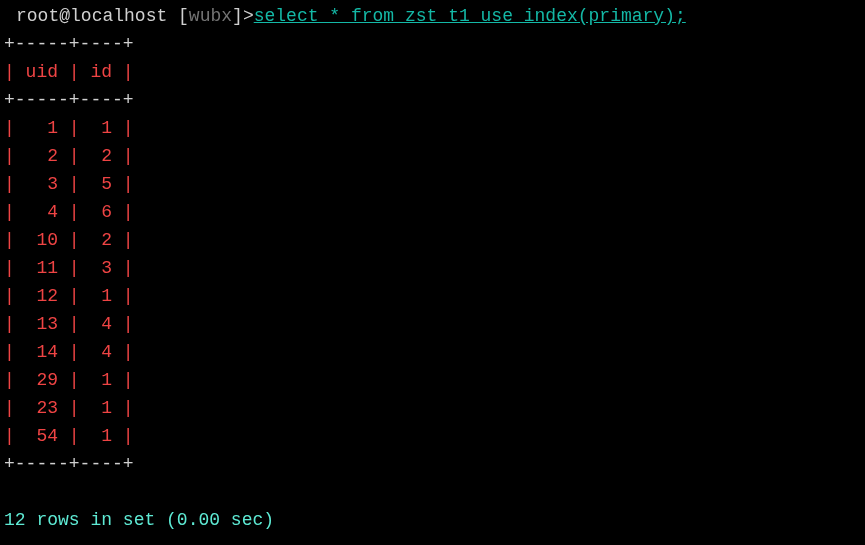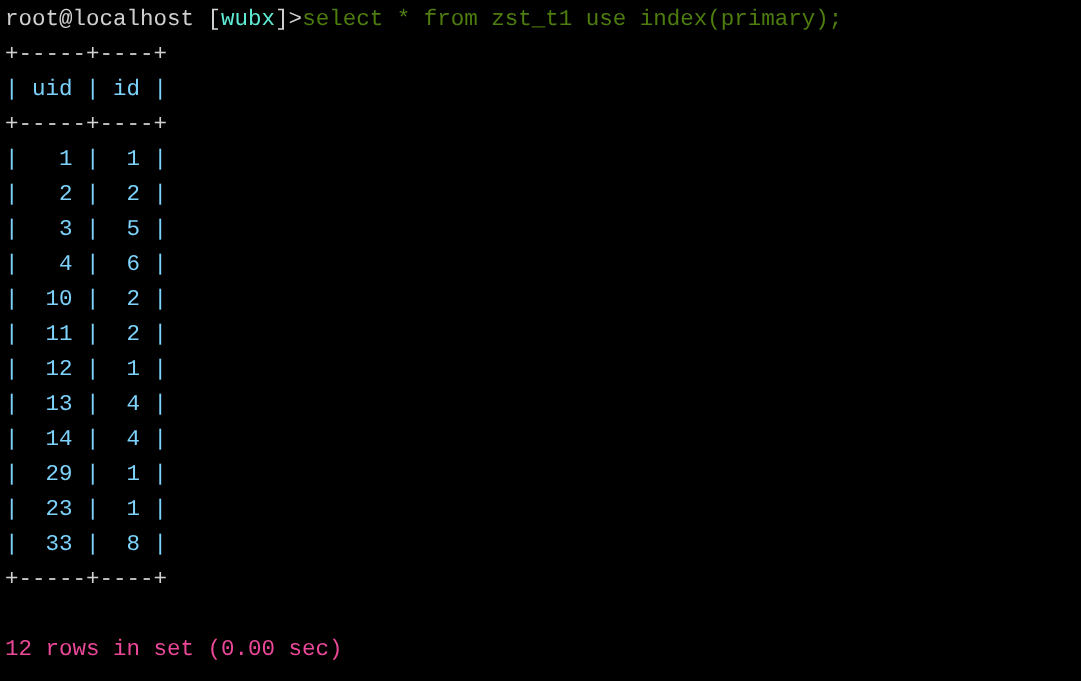--- a/index.html
+++ b/index.html
@@ -11,43 +11,43 @@
     overflow: hidden;
   }
   .terminal {
     font-family: "Menlo", "Consolas", "Courier New", monospace;
     font-size: 18px;
     line-height: 28px;
     color: #d0d0d0;
     white-space: pre;
     padding: 2px 4px;
   }
-  .prompt-user { color: #d0d0d0; }
+  .prompt-user { color: #d0d0d0; margin-left: 12px; }
   .prompt-host { color: #d0d0d0; }
-  .prompt-db   { color: #5eead4; }
-  .cmd         { color: #4d7c0f; }
+  .prompt-db   { color: #737373; }
+  .cmd         { color: #14b8a6; text-decoration: underline; }
   .row-border  { color: #d0d0d0; }
-  .cell        { color: #7dd3fc; }
-  .status      { color: #ec4899; }
+  .cell        { color: #ef4444; }
+  .status      { color: #5eead4; }
 </style>
 </head>
 <body>
 
 <div class="terminal"><span class="prompt-user">root</span><span>@</span><span class="prompt-host">localhost</span><span> [</span><span class="prompt-db">wubx</span><span>]</span><span>&gt;</span><span class="cmd">select * from zst_t1 use index(primary);</span>
 <span id="table-area"><span class="row-border">+-----+----+</span>
 <span class="cell">| uid | id |</span>
 <span class="row-border">+-----+----+</span>
 <span class="cell">|   1 |  1 |</span>
 <span class="cell">|   2 |  2 |</span>
 <span class="cell">|   3 |  5 |</span>
 <span class="cell">|   4 |  6 |</span>
 <span class="cell">|  10 |  2 |</span>
-<span class="cell">|  11 |  2 |</span>
+<span class="cell">|  11 |  3 |</span>
 <span class="cell">|  12 |  1 |</span>
 <span class="cell">|  13 |  4 |</span>
 <span class="cell">|  14 |  4 |</span>
 <span class="cell">|  29 |  1 |</span>
 <span class="cell">|  23 |  1 |</span>
-<span class="cell">|  33 |  8 |</span>
+<span class="cell">|  54 |  1 |</span>
 <span class="row-border">+-----+----+</span>
 </span>
 <span class="status"><span>12</span><span> rows in set (</span><span>0.00</span><span> sec)</span></span>
 </div>
 
 </body></html>

